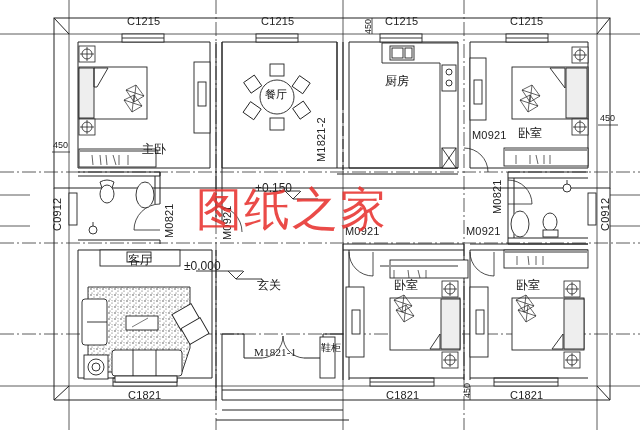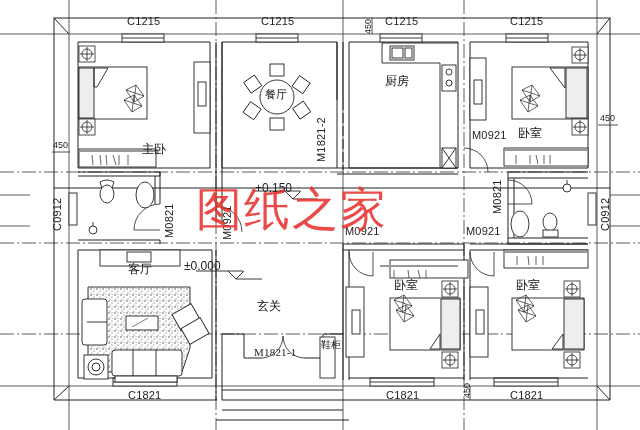--- a/index.html
+++ b/index.html
@@ -293,25 +293,25 @@
 <span class="lbl win vert" style="left:600px;top:231px;">C0912</span>
 
 <span class="lbl win" style="left:128px;top:390px;">C1821</span>
 <span class="lbl win" style="left:386px;top:390px;">C1821</span>
 <span class="lbl win" style="left:510px;top:390px;">C1821</span>
 
 <span class="lbl room" style="left:142px;top:144px;">主卧</span>
 <span class="lbl room" style="left:265px;top:90px;font-size:11px;">餐厅</span>
 <span class="lbl room" style="left:385px;top:76px;">厨房</span>
 <span class="lbl room" style="left:518px;top:128px;">卧室</span>
-<span class="lbl room" style="left:128px;top:264px;">客厅</span>
-<span class="lbl room" style="left:257px;top:280px;margin-top:21px;">玄关</span>
+<span class="lbl room" style="left:128px;top:255px;">客厅</span>
+<span class="lbl room" style="left:257px;top:280px;">玄关</span>
 <span class="lbl room" style="left:394px;top:280px;">卧室</span>
 <span class="lbl room" style="left:516px;top:280px;">卧室</span>
-<span class="lbl room" style="left:321px;top:340px;font-size:10px;width:28px;white-space:normal;line-height:12px;">鞋柜</span>
+<span class="lbl room" style="left:321px;top:340px;font-size:10px;width:28px;white-space:normal;line-height:17px;">鞋柜</span>
 
 <span class="lbl win vert" style="left:316px;top:162px;">M1821-2</span>
 <span class="lbl win" style="left:472px;top:130px;">M0921</span>
 <span class="lbl win vert" style="left:164px;top:238px;">M0821</span>
 <span class="lbl win vert" style="left:222px;top:240px;">M0921</span>
 <span class="lbl win vert" style="left:492px;top:214px;">M0821</span>
 <span class="lbl win" style="left:345px;top:226px;">M0921</span>
 <span class="lbl win" style="left:466px;top:226px;">M0921</span>
 <span class="lbl win" style="left:254px;top:347px;font-family:Liberation Serif, serif;">M1821-1</span>
 

